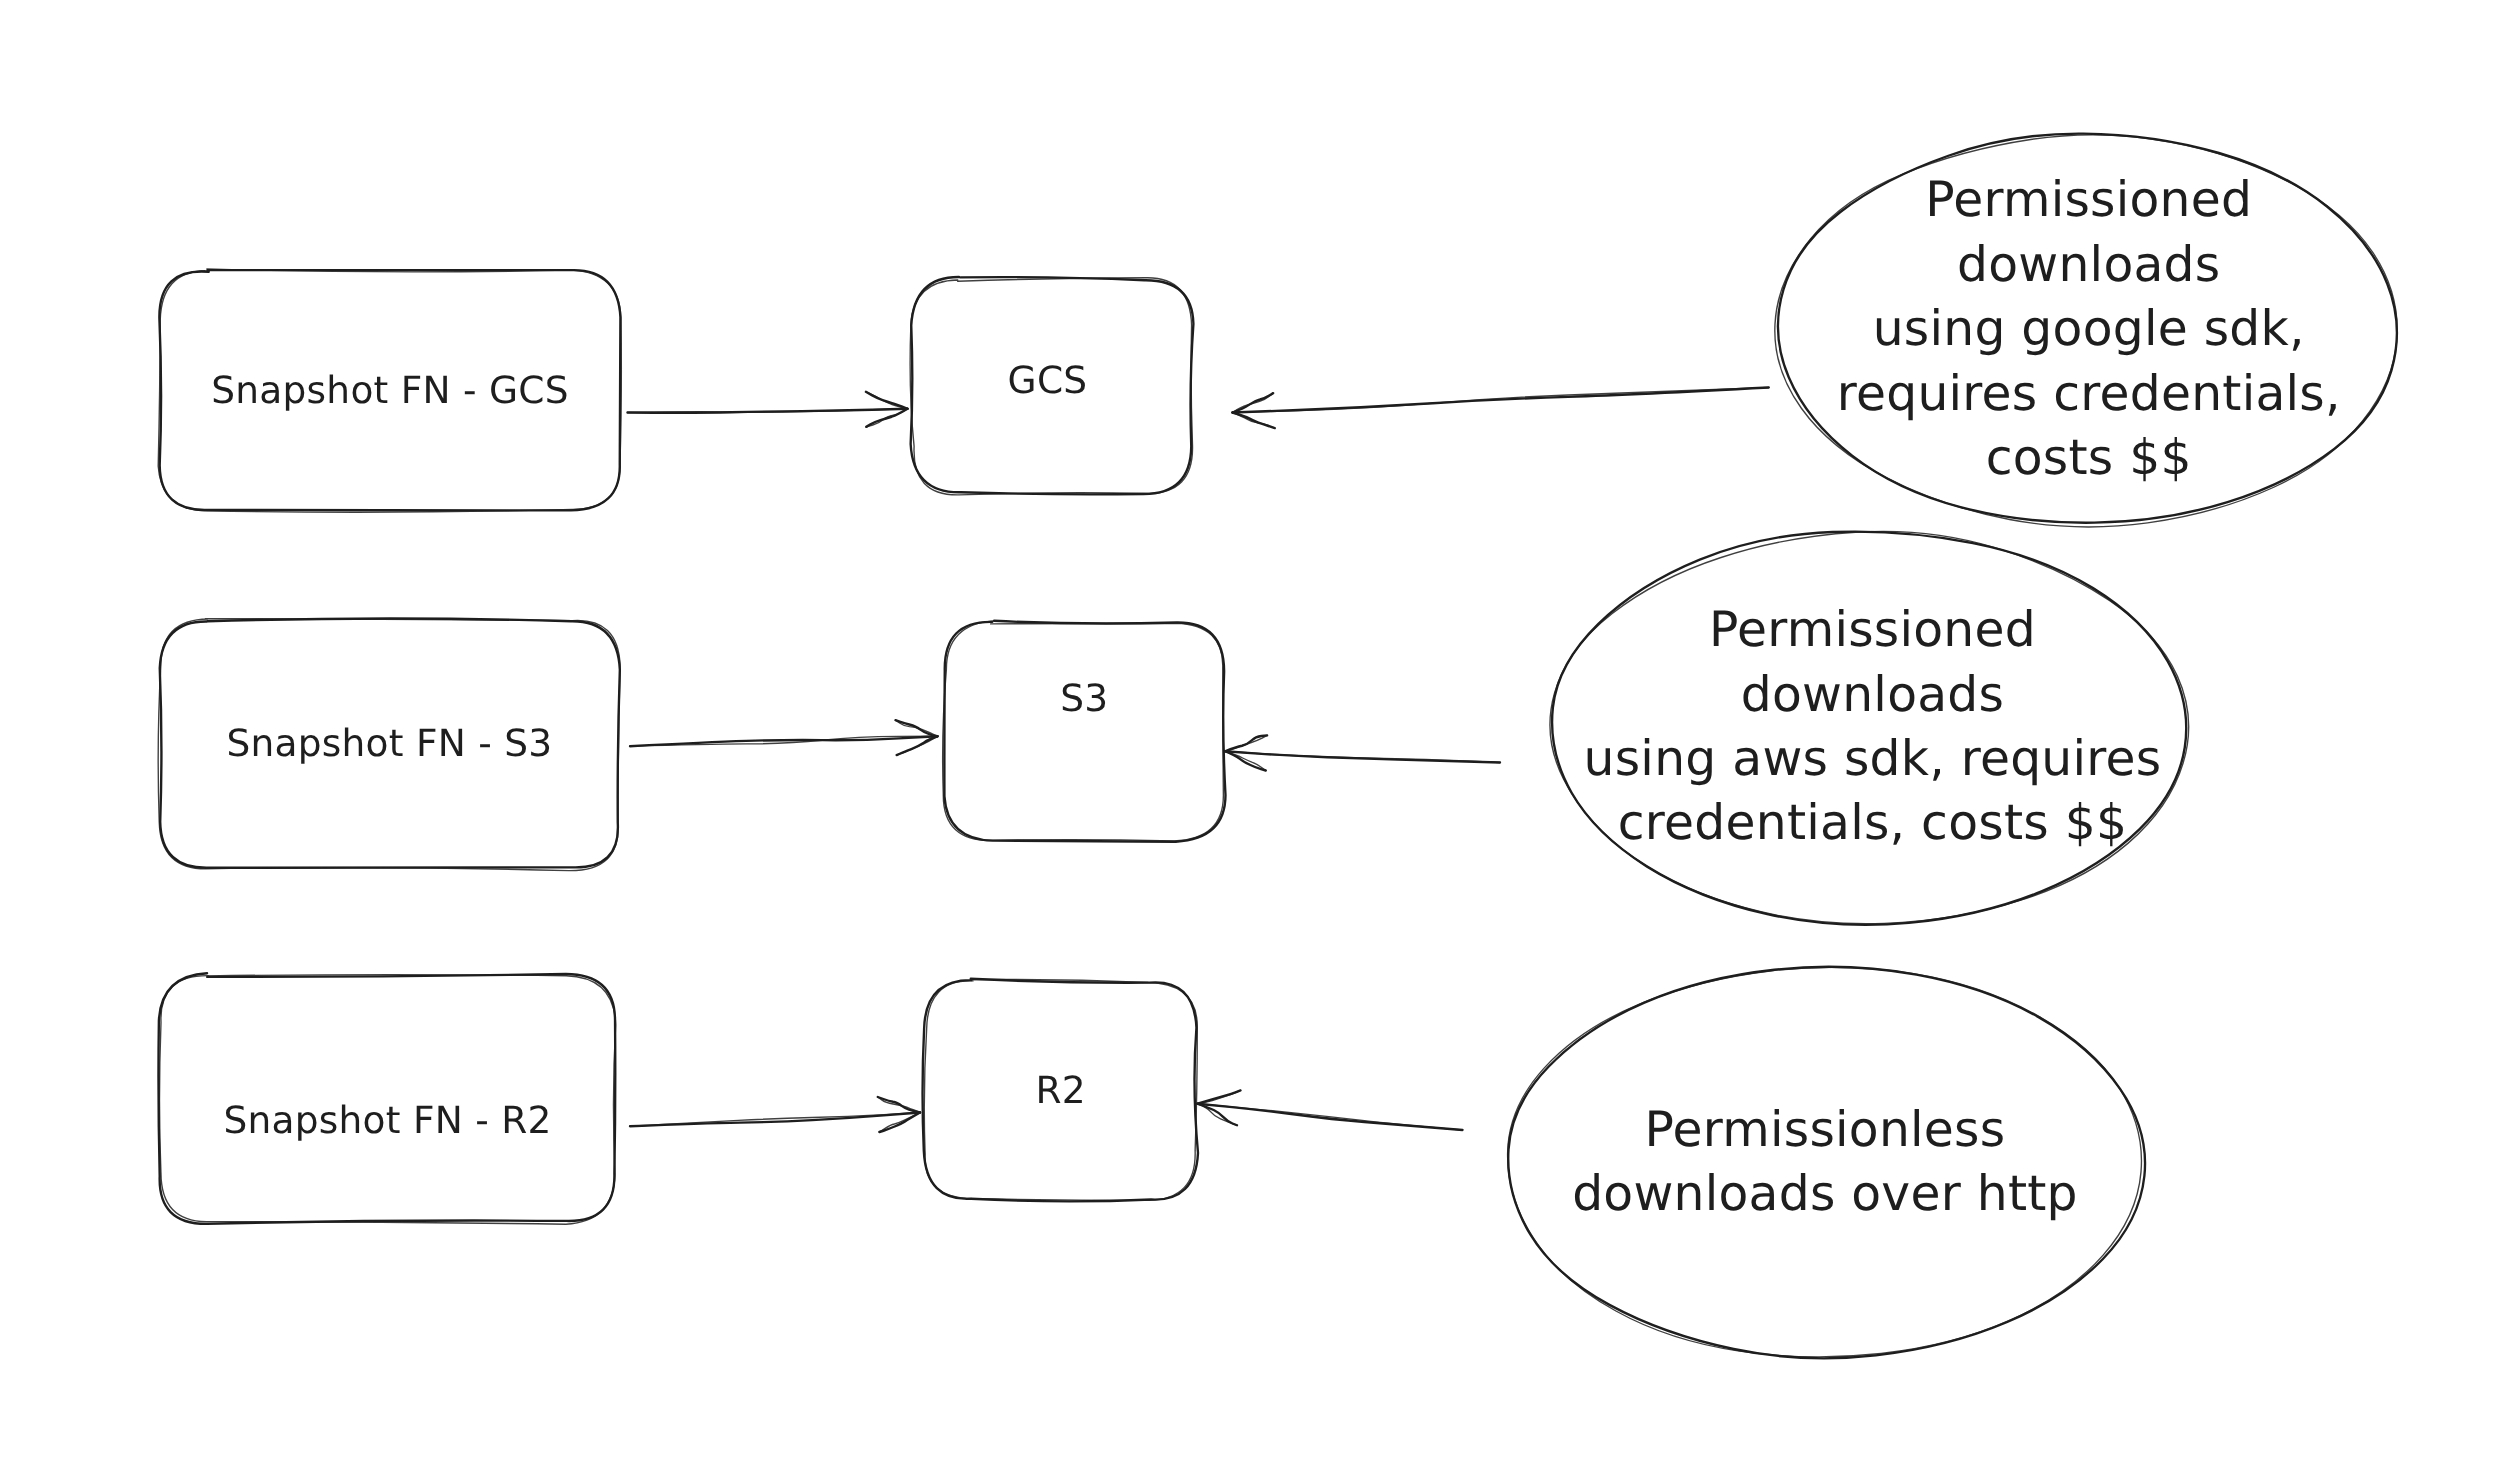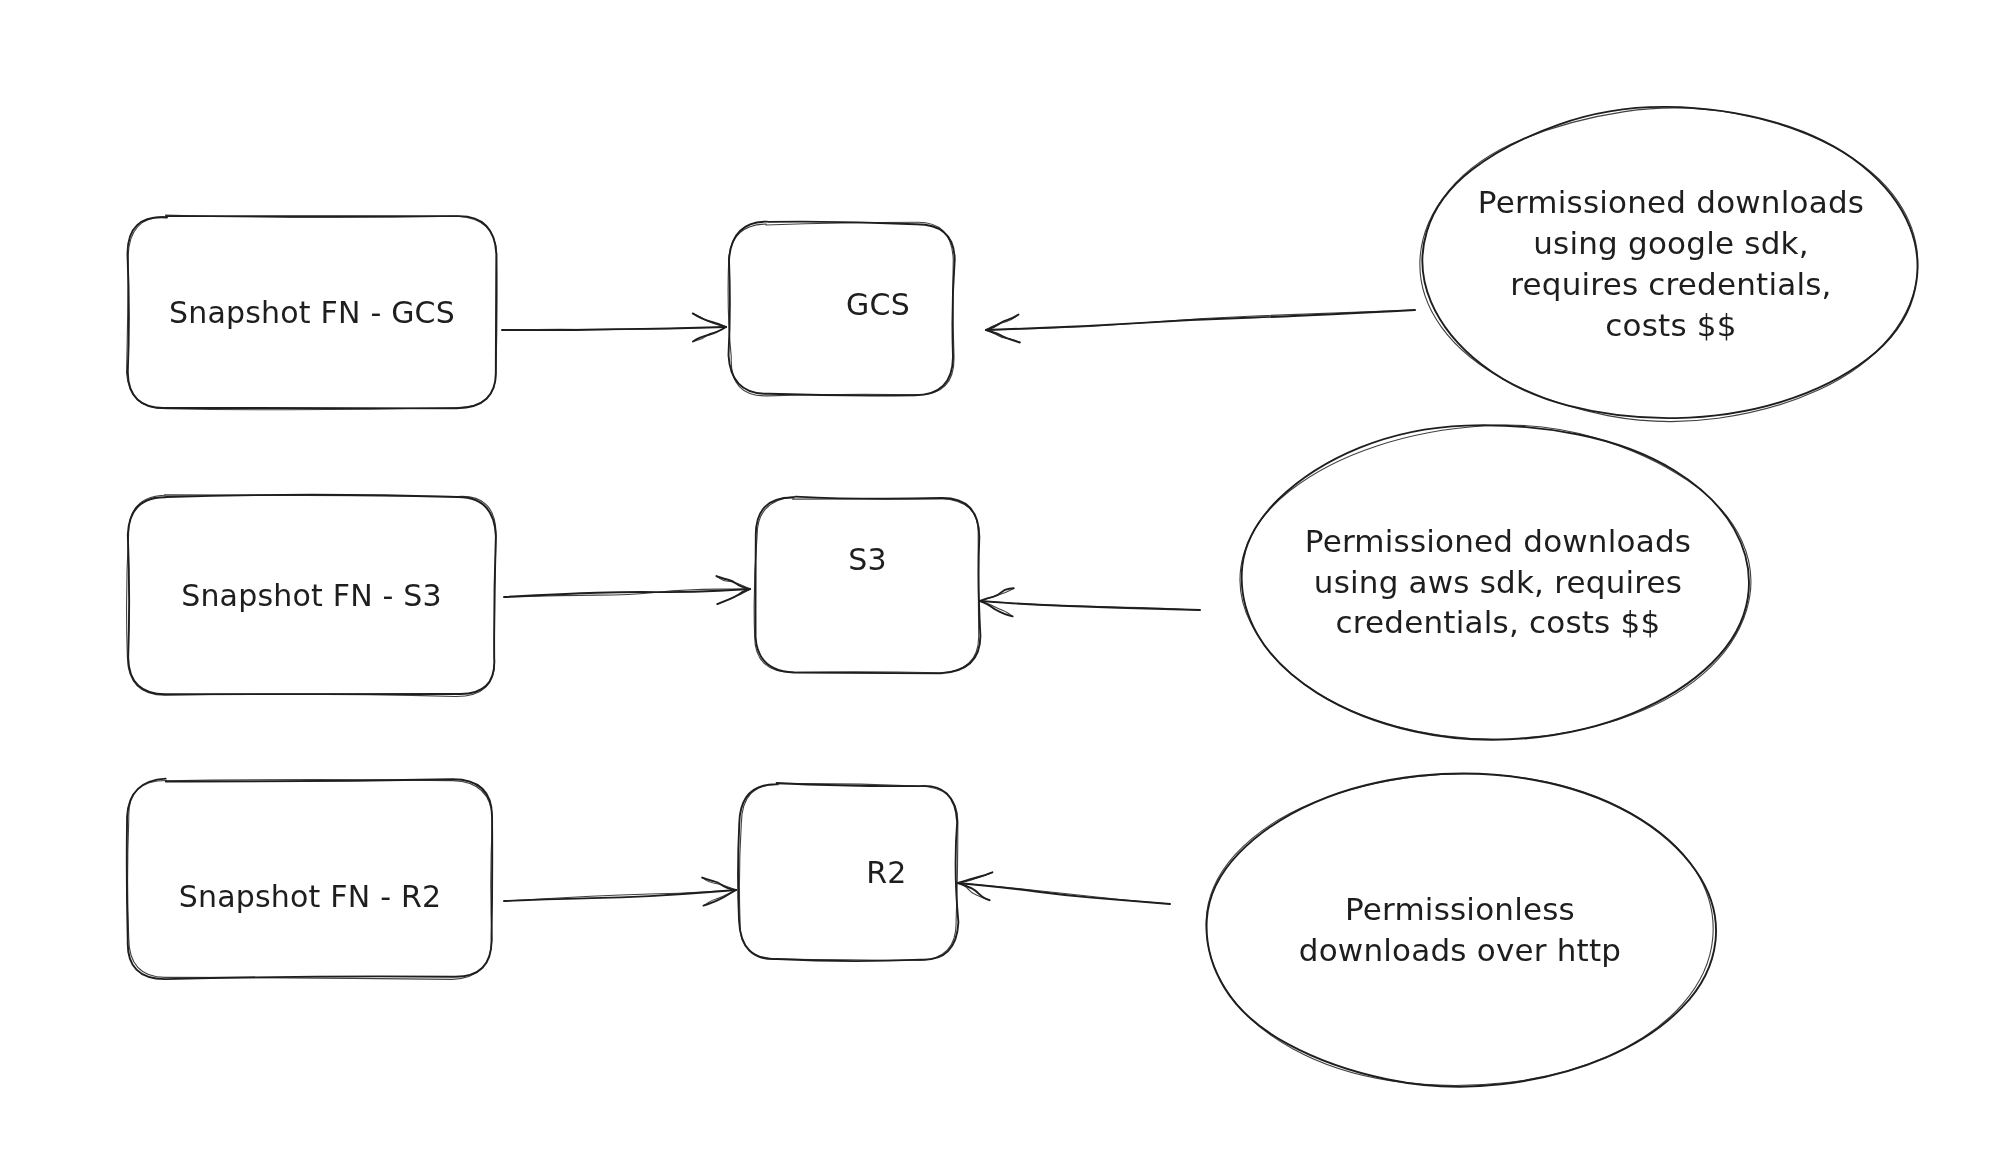--- a/index.html
+++ b/index.html
@@ -8,28 +8,28 @@
     position:relative;width:2000px;height:1174px;background:#ffffff;
     font-family:"DejaVu Sans","Liberation Sans",sans-serif;color:#1e1e1e;
   }
   svg.strokes{position:absolute;left:0;top:0;display:block;}
   .label{
     position:absolute;display:flex;align-items:center;justify-content:center;
     text-align:center;white-space:pre-line;line-height:1.32;
     letter-spacing:0.2px;pointer-events:none;
   }
   .node-label{font-size:30px;}
-  .note-label{font-size:31px;}
+  .note-label{font-size:39px;}
 
   #lbl-snapshot-gcs{left:128px;top:216px;width:368px;height:193px;}
-  #lbl-gcs{left:766px;top:223px;width:224px;height:164px;text-align:center;}
+  #lbl-gcs{left:726px;top:223px;width:224px;height:164px;text-align:center;}
   #lbl-snapshot-s3{left:128px;top:496px;width:367px;height:199px;border-radius:21px;}
   #lbl-s3{left:756px;top:472px;width:223px;height:175px;}
   #lbl-snapshot-r2{left:128px;top:780px;width:364px;height:234px;}
-  #lbl-r2{left:740px;top:785px;width:217px;height:175px;padding-left:38px;}
+  #lbl-r2{left:740px;top:785px;width:217px;height:175px;}
 
   #lbl-note-gcs{left:1431px;top:154px;width:480px;height:220px;}
   #lbl-note-s3{left:1256px;top:492px;width:484px;height:180px;}
   #lbl-note-r2{left:1220px;top:860px;width:480px;height:140px;}
 </style>
 </head>
 <body>
 
 <div class="canvas">
 

